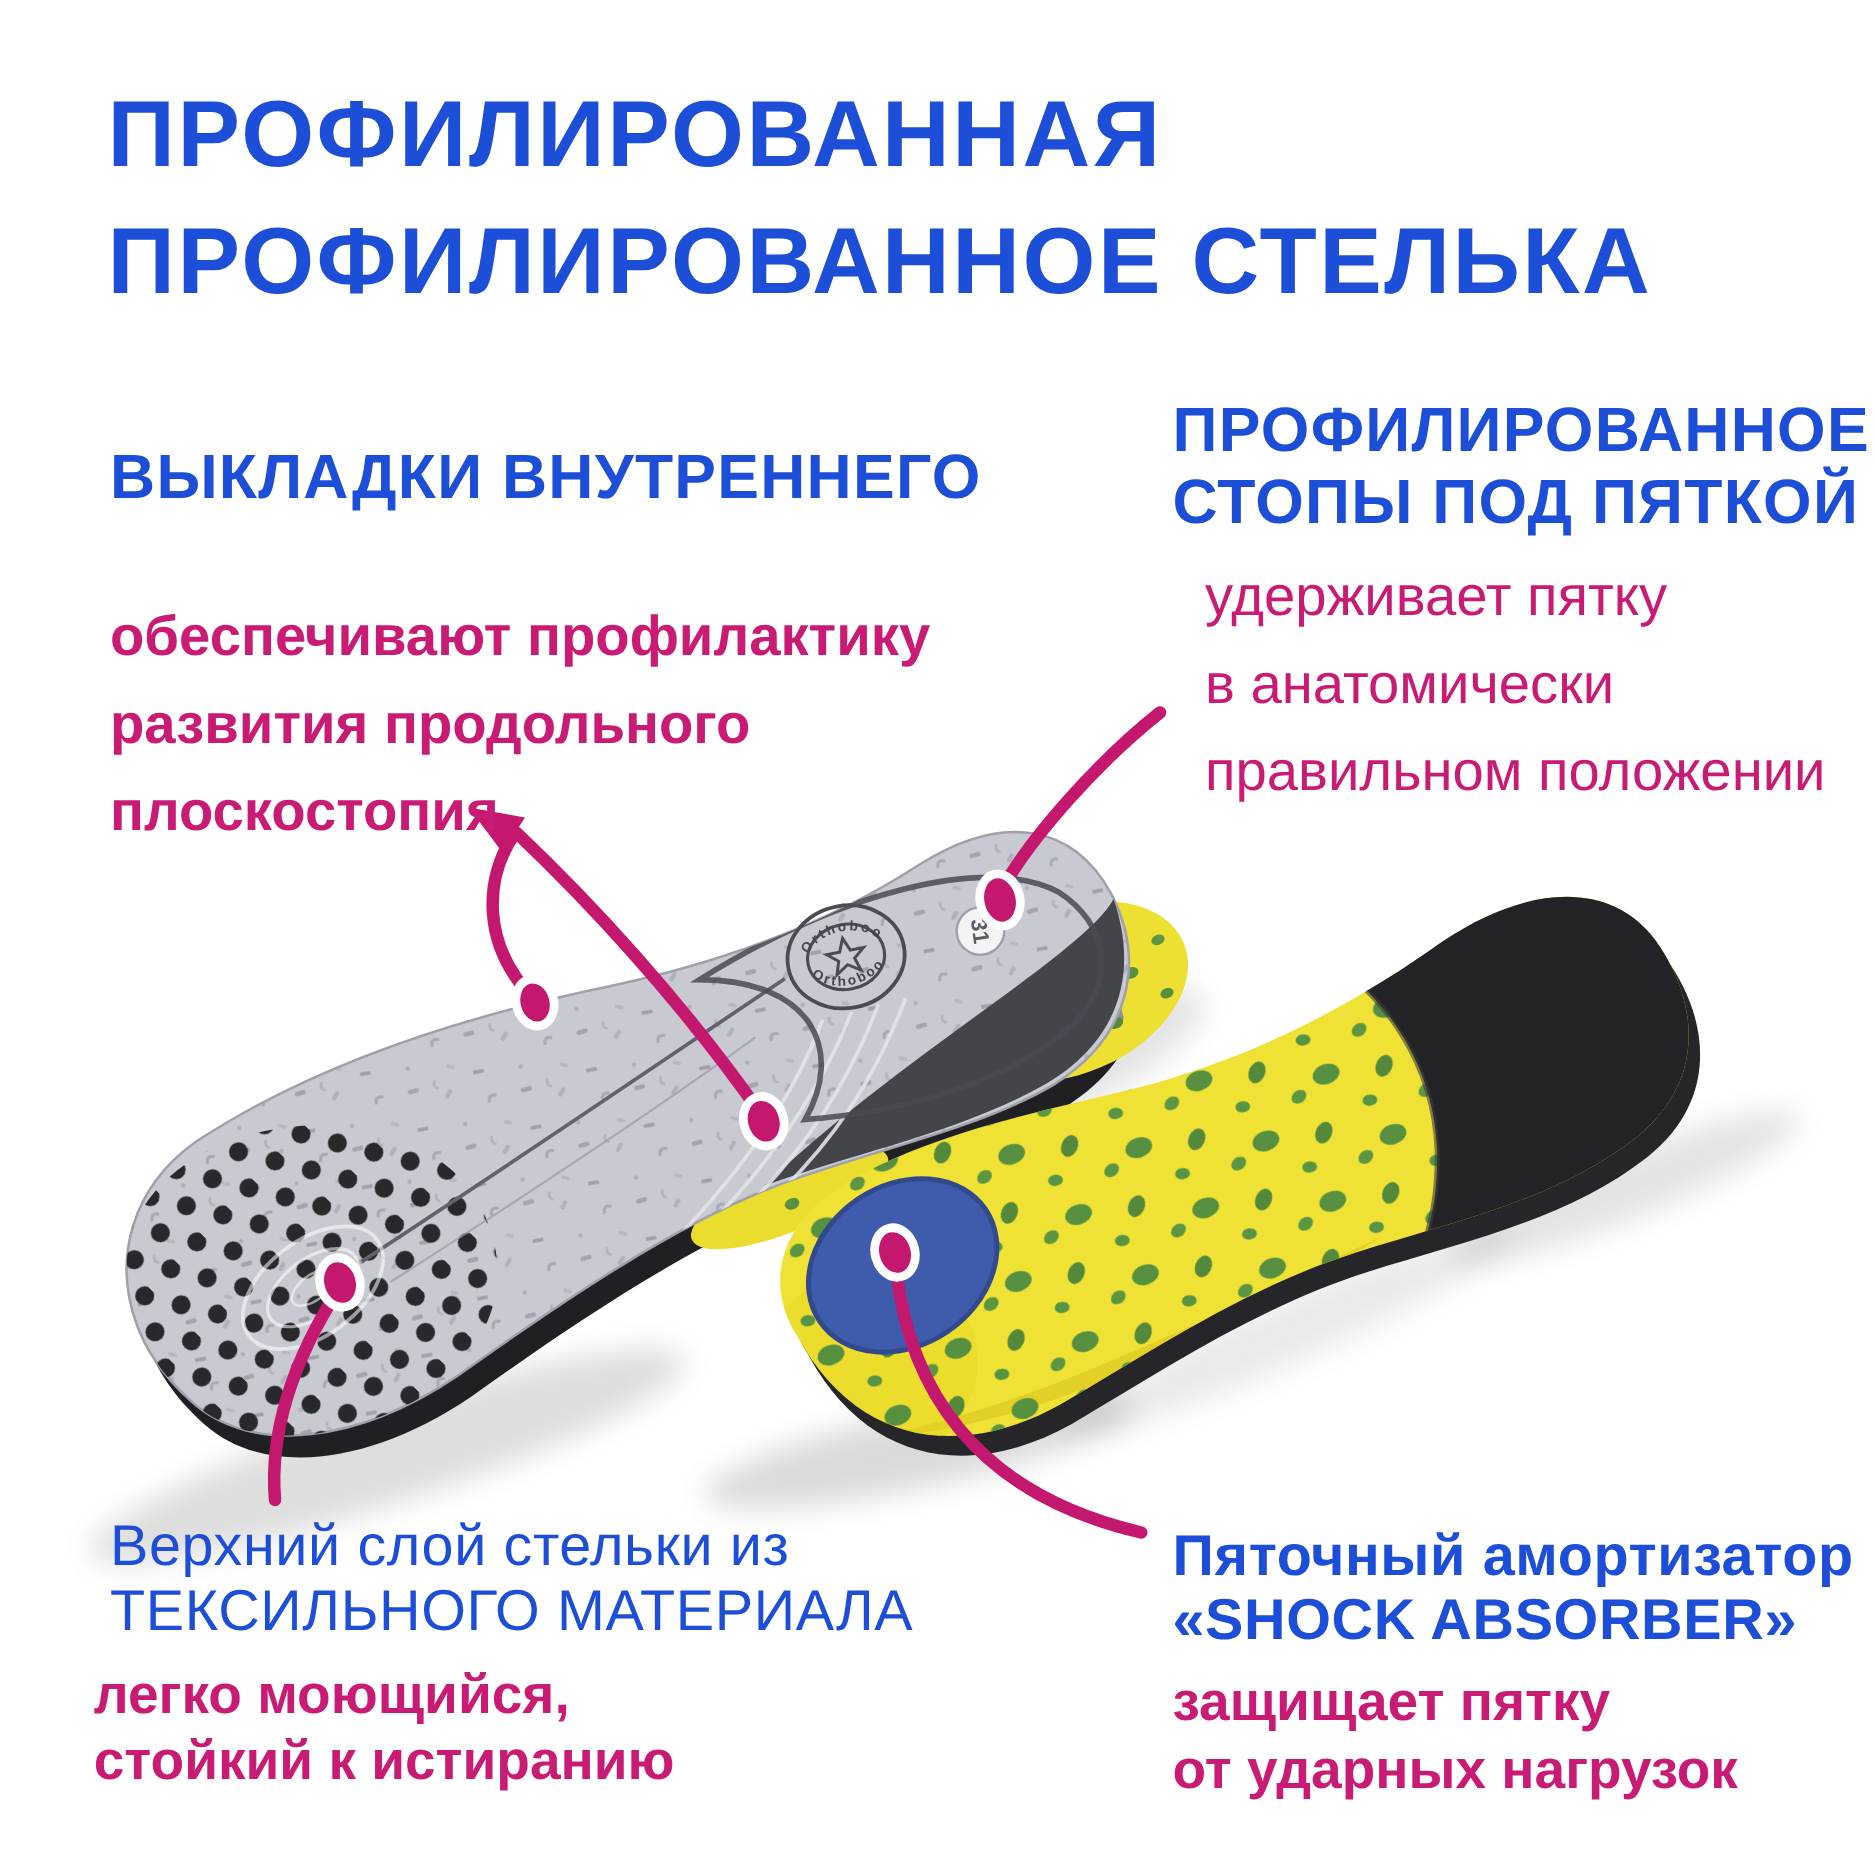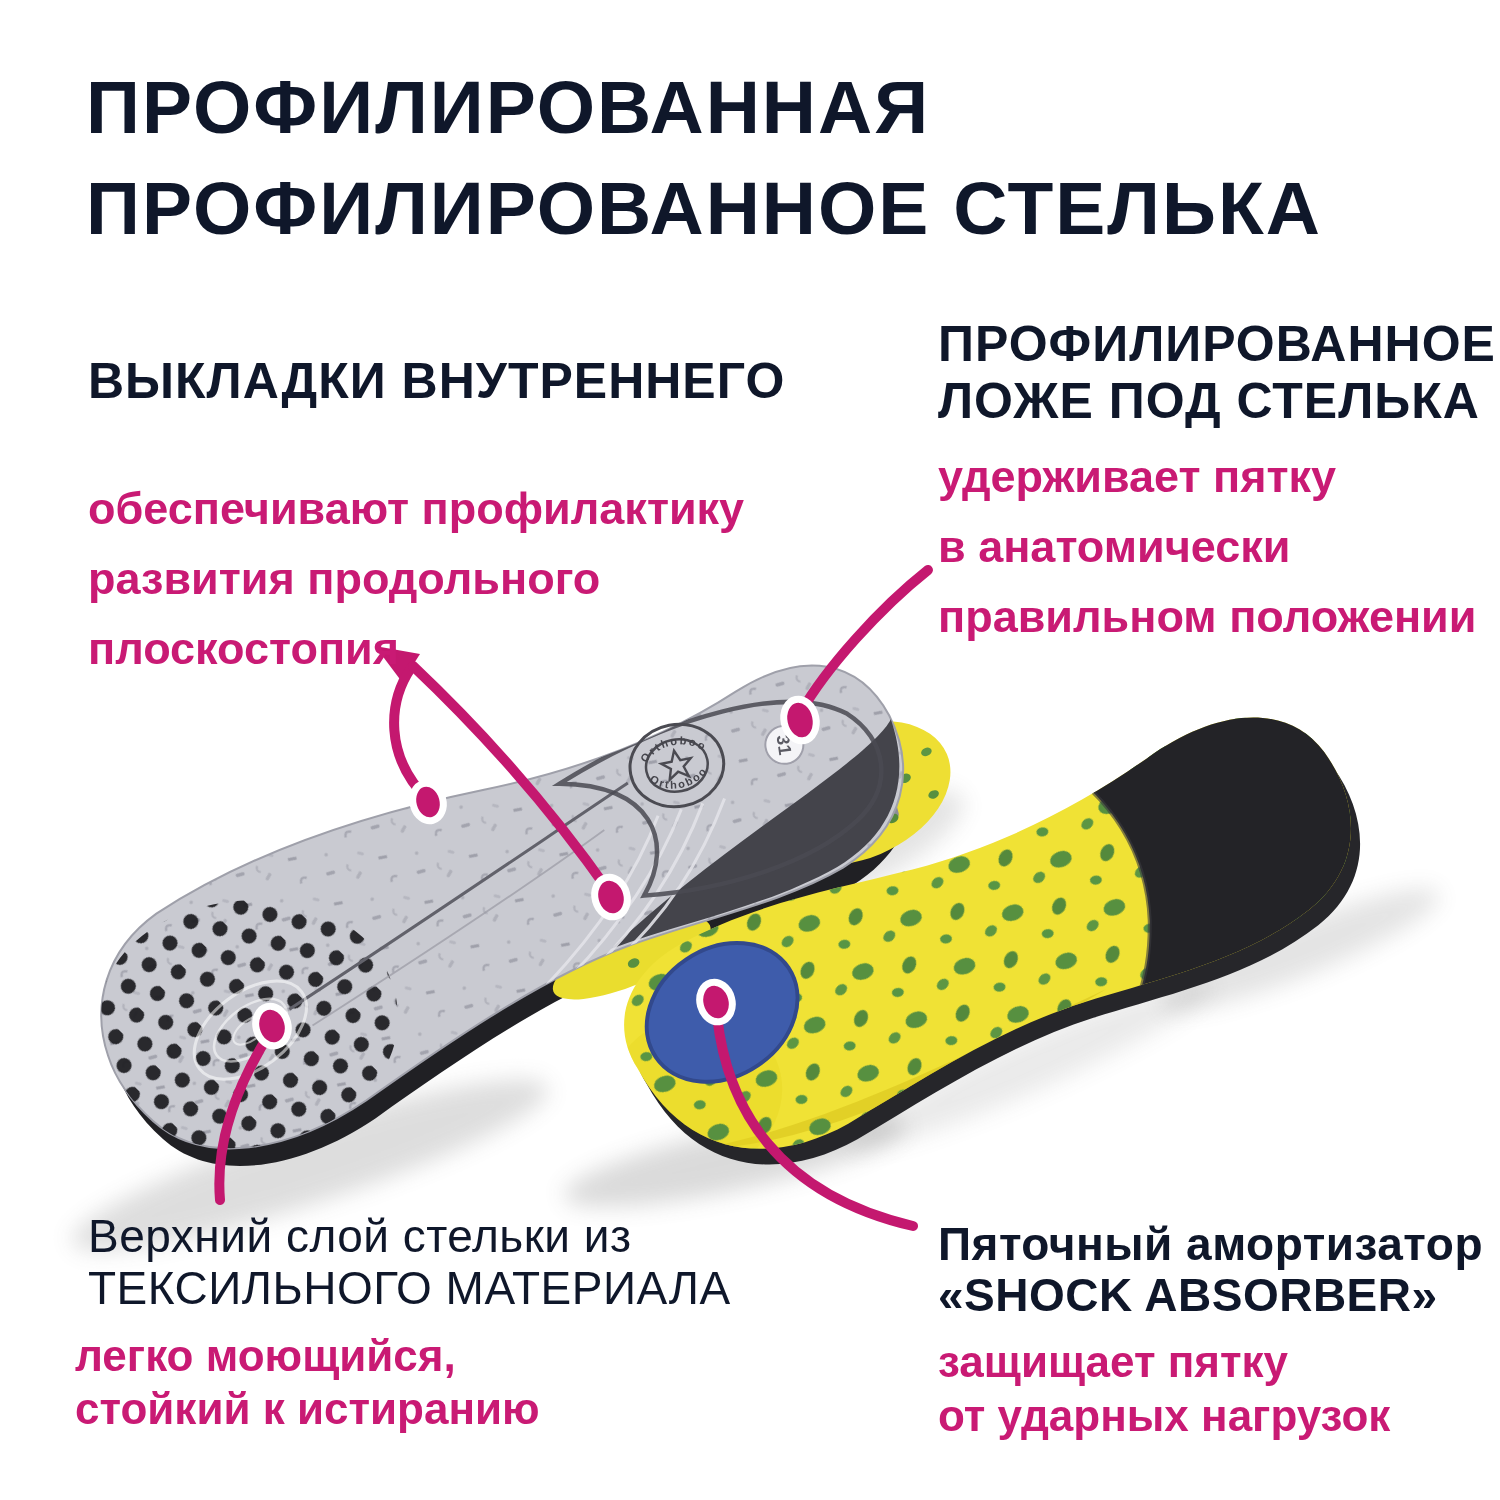--- a/index.html
+++ b/index.html
@@ -1,26 +1,26 @@
 <!DOCTYPE html>
 <html><head>
 <meta charset="utf-8">
 <style>
   html,body{margin:0;padding:0;background:#ffffff;}
   .stage{position:relative;width:1500px;height:1500px;background:#ffffff;overflow:hidden;
          font-family:"Liberation Sans", sans-serif;}
   .stage svg{position:absolute;left:0;top:0;}
   .t{position:absolute;white-space:nowrap;}
-  .blue{color:#0f172a;}
+  .blue{color:#1d4ed8;}
   .pink{color:#c91a74;}
   .title{left:86px;top:57px;font-size:75px;line-height:101px;font-weight:700;letter-spacing:2px;}
   .hL{left:88px;top:353px;font-size:50px;line-height:57px;font-weight:700;letter-spacing:1px;}
   .pL{left:88px;top:474px;font-size:45px;line-height:70px;font-weight:700;}
   .hR{left:938px;top:316px;font-size:50px;line-height:57px;font-weight:700;letter-spacing:1px;}
-  .pR{left:938px;top:442px;font-size:45px;line-height:70px;font-weight:700;}
+  .pR{left:964px;top:442px;font-size:45px;line-height:70px;font-weight:400;}
   .hBL{left:88px;top:1210px;font-size:46px;line-height:52px;font-weight:400;letter-spacing:0.5px;}
   .pBL{left:75px;top:1329px;font-size:44px;line-height:53px;font-weight:700;}
   .hBR{left:938px;top:1219px;font-size:46px;line-height:51px;font-weight:700;letter-spacing:0.5px;}
   .pBR{left:938px;top:1335px;font-size:44px;line-height:54px;font-weight:700;}
 </style>
 </head>
 <body>
 
 <div class="stage">
 
@@ -157,21 +157,21 @@
 
   <div class="t title blue" style="top:57px">ПРОФИЛИРОВАННАЯ</div>
   <div class="t title blue" style="top:158px">ПРОФИЛИРОВАННОЕ СТЕЛЬКА</div>
 
   <div class="t hL blue" style="top:353px">ВЫКЛАДКИ ВНУТРЕННЕГО</div>
   <div class="t pL pink" style="top:474px">обеспечивают профилактику</div>
   <div class="t pL pink" style="top:544px">развития продольного</div>
   <div class="t pL pink" style="top:614px">плоскостопия</div>
 
   <div class="t hR blue" style="top:316px">ПРОФИЛИРОВАННОЕ</div>
-  <div class="t hR blue" style="top:373px">ЛОЖЕ ПОД СТЕЛЬКА</div>
+  <div class="t hR blue" style="top:373px">СТОПЫ ПОД ПЯТКОЙ</div>
   <div class="t pR pink" style="top:442px">удерживает пятку</div>
   <div class="t pR pink" style="top:512px">в анатомически</div>
   <div class="t pR pink" style="top:582px">правильном положении</div>
 
   <div class="t hBL blue" style="top:1210px">Верхний слой стельки из</div>
   <div class="t hBL blue" style="top:1262px">ТЕКСИЛЬНОГО МАТЕРИАЛА</div>
   <div class="t pBL pink" style="top:1329px">легко моющийся,</div>
   <div class="t pBL pink" style="top:1382px">стойкий к истиранию</div>
 
   <div class="t hBR blue" style="top:1219px">Пяточный амортизатор</div>

